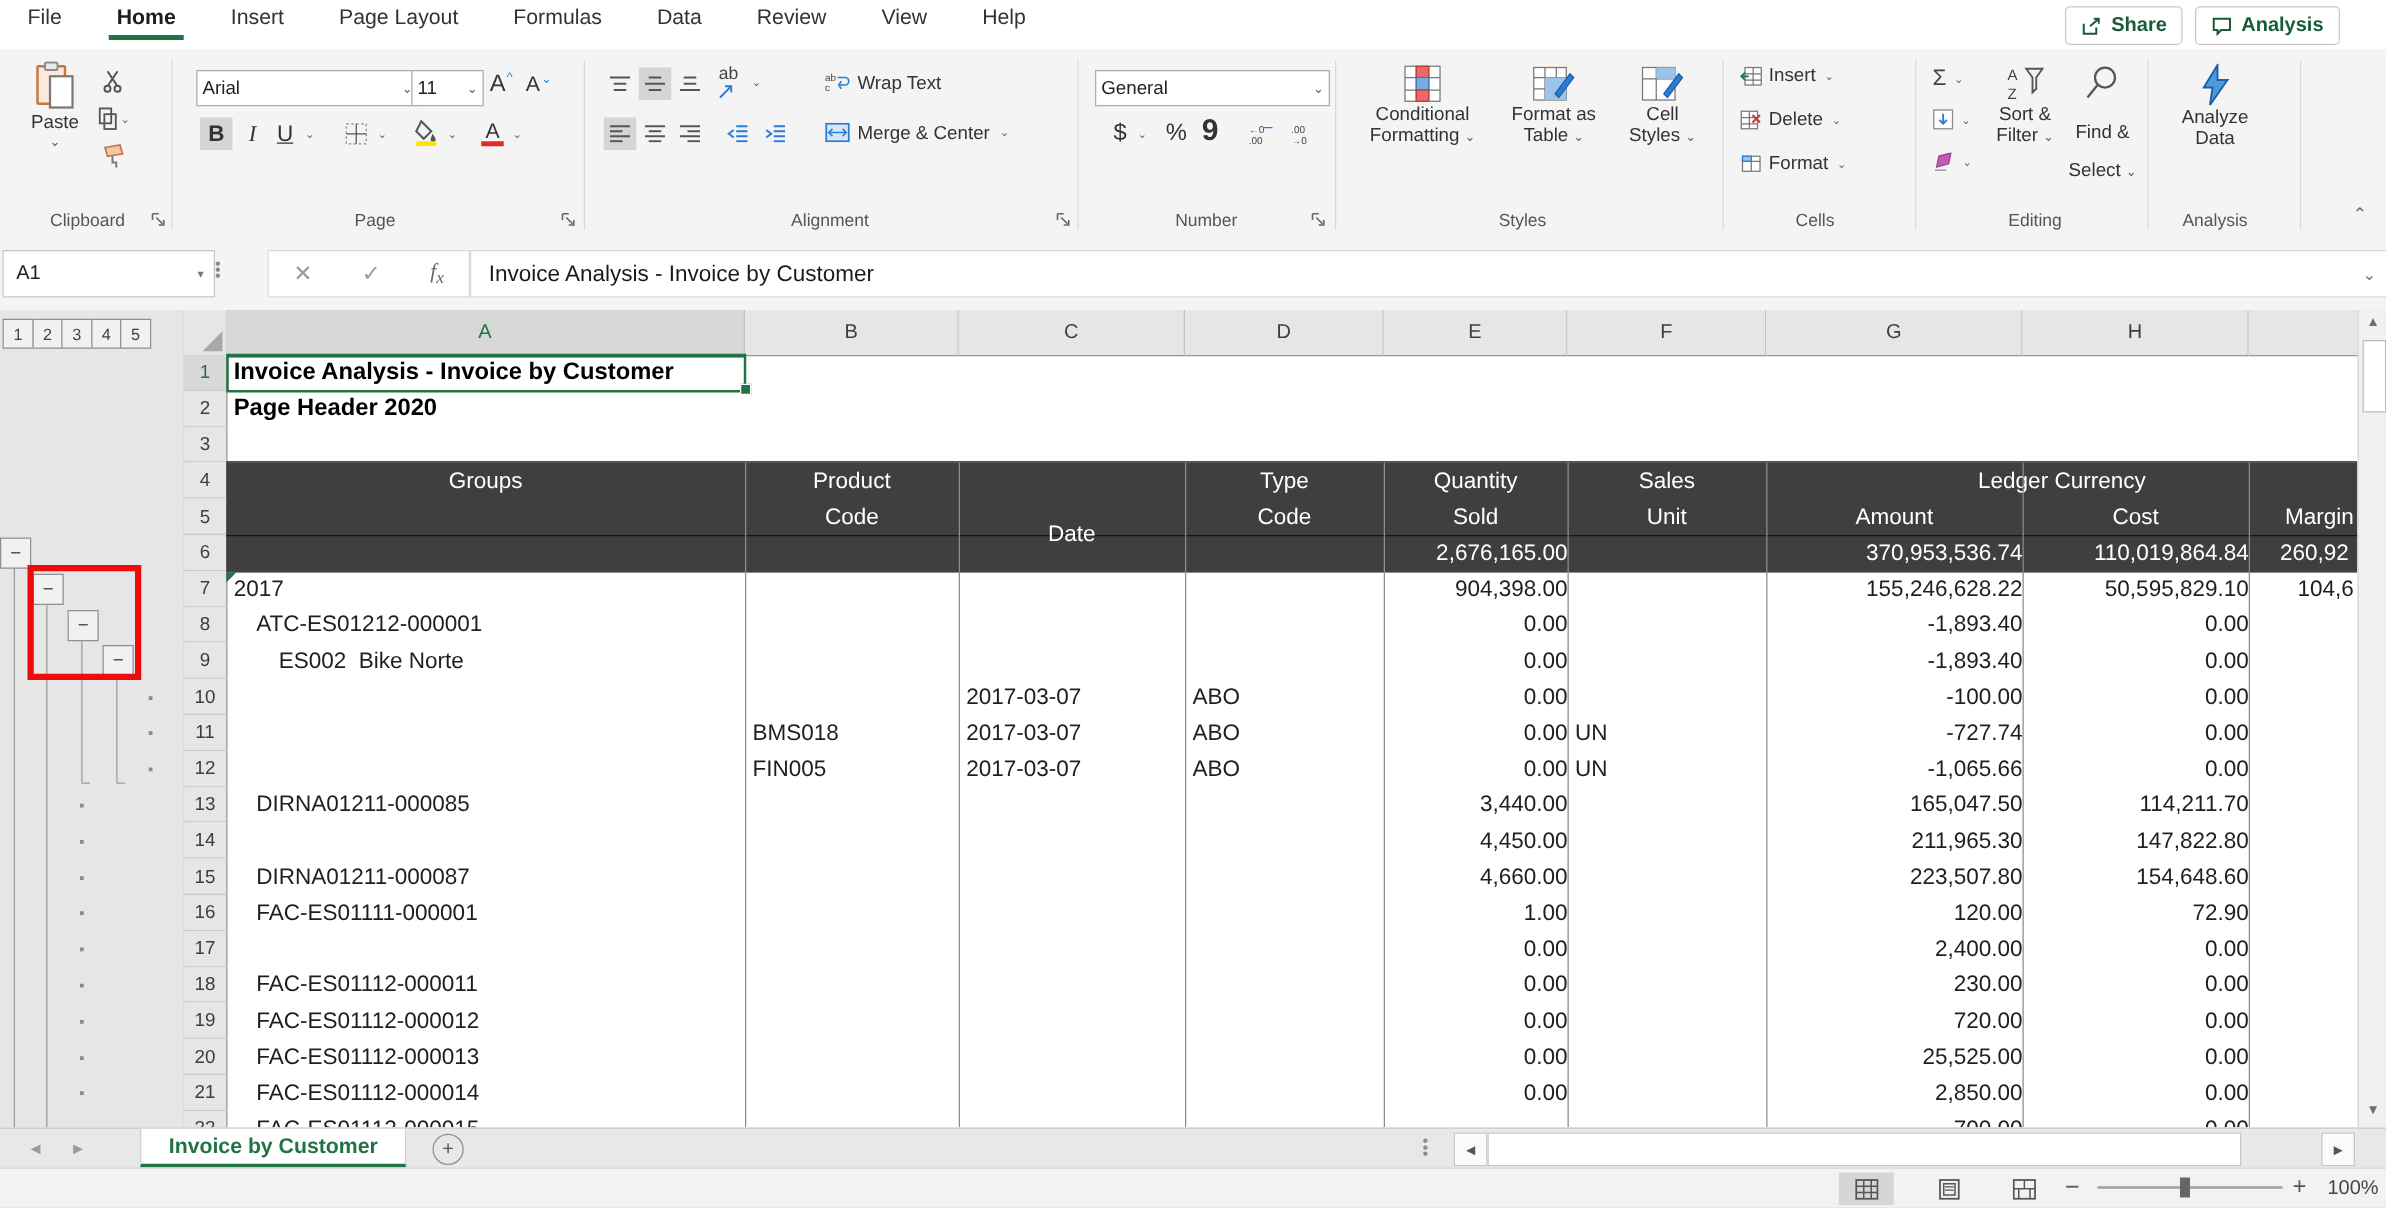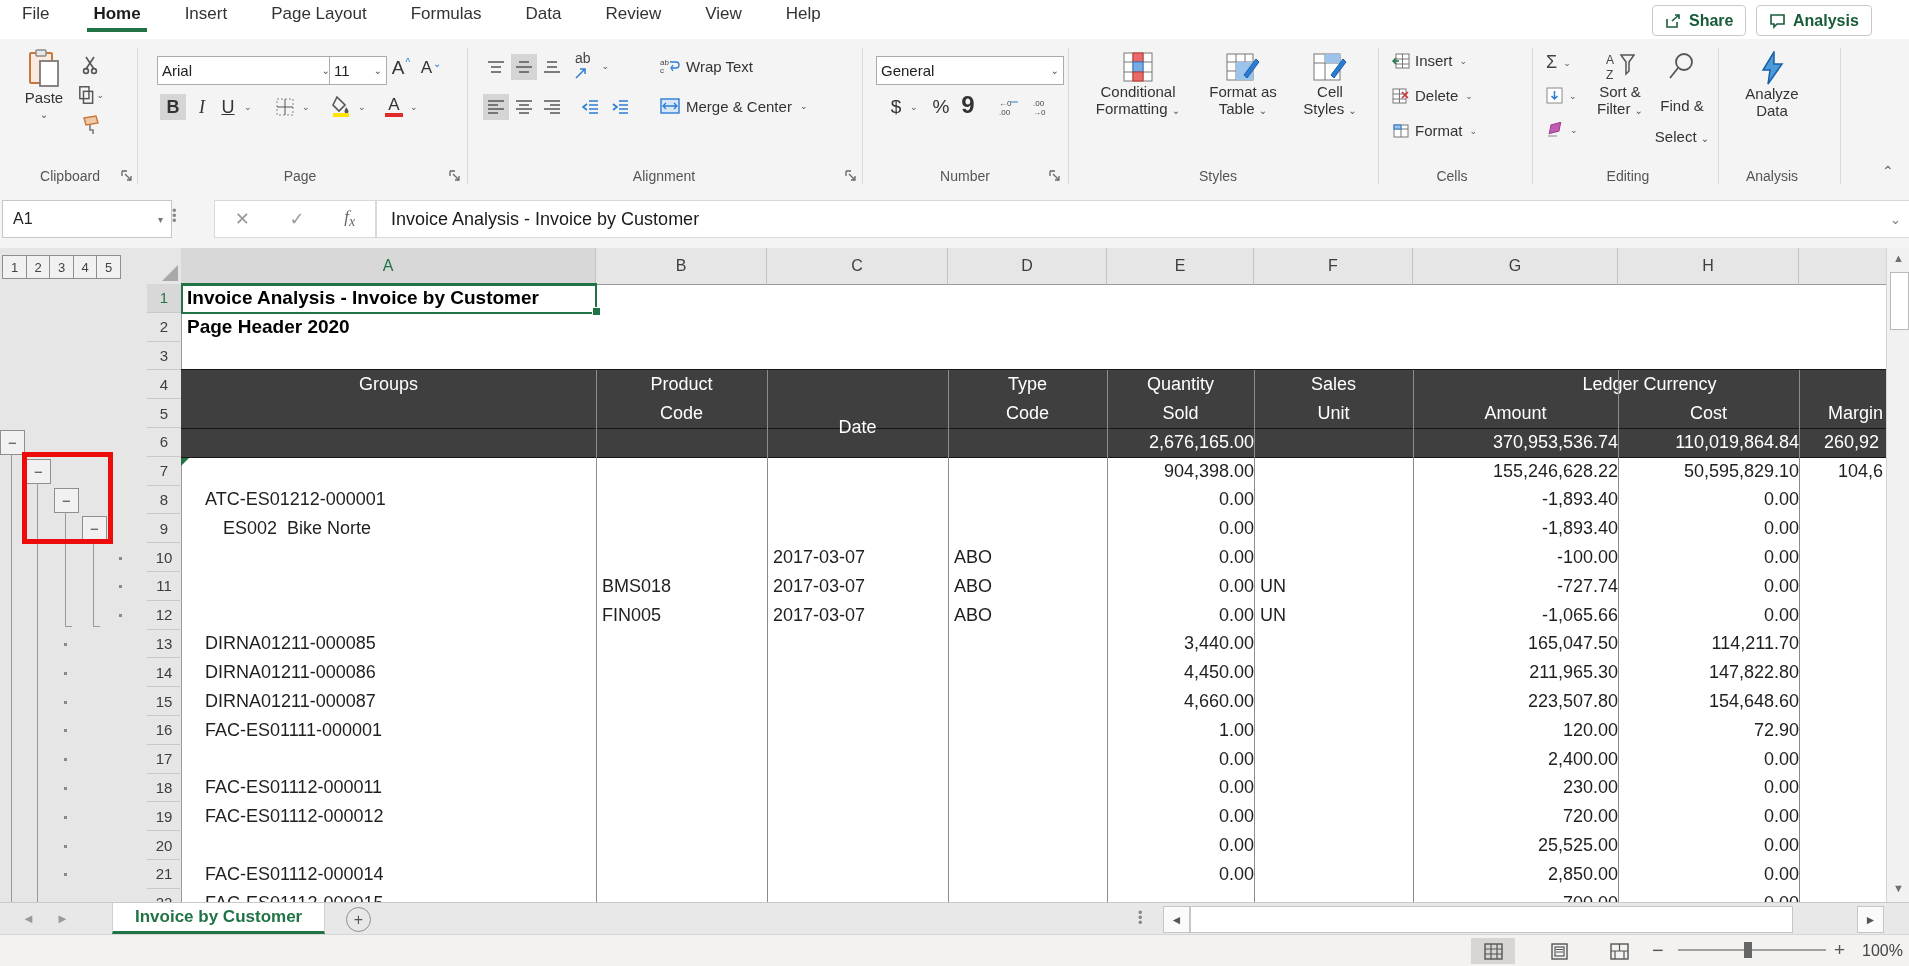--- a/index.html
+++ b/index.html
@@ -495,20 +495,21 @@
         <div class="abs hcell" style="left: 1413px; top: 122.4px; width: 473px; height: 28.8px;">Ledger Currency</div>
         <div class="abs hcell" style="left: 1413px; top: 151.2px; width: 205px; height: 28.8px;">Amount</div>
         <div class="abs hcell" style="left: 1618px; top: 151.2px; width: 181px; height: 28.8px;">Cost</div>
         <div class="abs hcell" style="left: 1828px; top: 151.2px; width: 70px; height: 28.8px; justify-content: flex-start;">Margin</div>
         <div class="abs cell num" style="left: 1107px; top: 180px; width: 147px; height: 28.8px; color: rgb(255, 255, 255);">2,676,165.00</div>
         <div class="abs cell num" style="left: 1413px; top: 180px; width: 205px; height: 28.8px; color: rgb(255, 255, 255);">370,953,536.74</div>
         <div class="abs cell num" style="left: 1618px; top: 180px; width: 181px; height: 28.8px; color: rgb(255, 255, 255);">110,019,864.84</div>
         <div class="abs cell" style="left: 1824px; top: 180px; width: 70px; height: 28.8px; color: rgb(255, 255, 255);">260,92</div>
         <div class="abs cell title" style="left: 187px; top: 36px; width: 500px; height: 28.8px;">Invoice Analysis - Invoice by Customer</div>
         <div class="abs cell title" style="left: 187px; top: 64.8px; width: 500px; height: 28.8px;">Page Header 2020</div>
+        <div class="abs cell" style="left: 187px; top: 208.8px; width: 409px; height: 28.8px;">2017</div>
         <div class="abs cell num" style="left: 1107px; top: 208.8px; width: 147px; height: 28.8px;">904,398.00</div>
         <div class="abs cell num" style="left: 1413px; top: 208.8px; width: 205px; height: 28.8px;">155,246,628.22</div>
         <div class="abs cell num" style="left: 1618px; top: 208.8px; width: 181px; height: 28.8px;">50,595,829.10</div>
         <div class="abs cell" style="left: 1838px; top: 208.8px; width: 60px; height: 28.8px;">104,6</div>
         <div class="abs errtri" style="left: 181px; top: 209.8px;"></div>
         <div class="abs cell" style="left: 205px; top: 237.6px; width: 391px; height: 28.8px;">ATC-ES01212-000001</div>
         <div class="abs cell num" style="left: 1107px; top: 237.6px; width: 147px; height: 28.8px;">0.00</div>
         <div class="abs cell num" style="left: 1413px; top: 237.6px; width: 205px; height: 28.8px;">-1,893.40</div>
         <div class="abs cell num" style="left: 1618px; top: 237.6px; width: 181px; height: 28.8px;">0.00</div>
         <div class="abs cell" style="left: 223px; top: 266.4px; width: 373px; height: 28.8px;">ES002  Bike Norte</div>
@@ -531,21 +532,20 @@
         <div class="abs cell" style="left: 773px; top: 352.8px; width: 175px; height: 28.8px;">2017-03-07</div>
         <div class="abs cell" style="left: 954px; top: 352.8px; width: 153px; height: 28.8px;">ABO</div>
         <div class="abs cell" style="left: 1260px; top: 352.8px; width: 153px; height: 28.8px;">UN</div>
         <div class="abs cell num" style="left: 1107px; top: 352.8px; width: 147px; height: 28.8px;">0.00</div>
         <div class="abs cell num" style="left: 1413px; top: 352.8px; width: 205px; height: 28.8px;">-1,065.66</div>
         <div class="abs cell num" style="left: 1618px; top: 352.8px; width: 181px; height: 28.8px;">0.00</div>
         <div class="abs cell" style="left: 205px; top: 381.6px; width: 391px; height: 28.8px;">DIRNA01211-000085</div>
         <div class="abs cell num" style="left: 1107px; top: 381.6px; width: 147px; height: 28.8px;">3,440.00</div>
         <div class="abs cell num" style="left: 1413px; top: 381.6px; width: 205px; height: 28.8px;">165,047.50</div>
         <div class="abs cell num" style="left: 1618px; top: 381.6px; width: 181px; height: 28.8px;">114,211.70</div>
-        <div class="abs cell" style="left: 205px; top: 410.4px; width: 391px; height: 28.8px;">DIRNA01211-000086</div>
         <div class="abs cell num" style="left: 1107px; top: 410.4px; width: 147px; height: 28.8px;">4,450.00</div>
         <div class="abs cell num" style="left: 1413px; top: 410.4px; width: 205px; height: 28.8px;">211,965.30</div>
         <div class="abs cell num" style="left: 1618px; top: 410.4px; width: 181px; height: 28.8px;">147,822.80</div>
         <div class="abs cell" style="left: 205px; top: 439.2px; width: 391px; height: 28.8px;">DIRNA01211-000087</div>
         <div class="abs cell num" style="left: 1107px; top: 439.2px; width: 147px; height: 28.8px;">4,660.00</div>
         <div class="abs cell num" style="left: 1413px; top: 439.2px; width: 205px; height: 28.8px;">223,507.80</div>
         <div class="abs cell num" style="left: 1618px; top: 439.2px; width: 181px; height: 28.8px;">154,648.60</div>
         <div class="abs cell" style="left: 205px; top: 468px; width: 391px; height: 28.8px;">FAC-ES01111-000001</div>
         <div class="abs cell num" style="left: 1107px; top: 468px; width: 147px; height: 28.8px;">1.00</div>
         <div class="abs cell num" style="left: 1413px; top: 468px; width: 205px; height: 28.8px;">120.00</div>
@@ -554,20 +554,21 @@
         <div class="abs cell num" style="left: 1413px; top: 496.8px; width: 205px; height: 28.8px;">2,400.00</div>
         <div class="abs cell num" style="left: 1618px; top: 496.8px; width: 181px; height: 28.8px;">0.00</div>
         <div class="abs cell" style="left: 205px; top: 525.6px; width: 391px; height: 28.8px;">FAC-ES01112-000011</div>
         <div class="abs cell num" style="left: 1107px; top: 525.6px; width: 147px; height: 28.8px;">0.00</div>
         <div class="abs cell num" style="left: 1413px; top: 525.6px; width: 205px; height: 28.8px;">230.00</div>
         <div class="abs cell num" style="left: 1618px; top: 525.6px; width: 181px; height: 28.8px;">0.00</div>
         <div class="abs cell" style="left: 205px; top: 554.4px; width: 391px; height: 28.8px;">FAC-ES01112-000012</div>
         <div class="abs cell num" style="left: 1107px; top: 554.4px; width: 147px; height: 28.8px;">0.00</div>
         <div class="abs cell num" style="left: 1413px; top: 554.4px; width: 205px; height: 28.8px;">720.00</div>
         <div class="abs cell num" style="left: 1618px; top: 554.4px; width: 181px; height: 28.8px;">0.00</div>
+        <div class="abs cell" style="left: 205px; top: 583.2px; width: 391px; height: 28.8px;">FAC-ES01112-000013</div>
         <div class="abs cell num" style="left: 1107px; top: 583.2px; width: 147px; height: 28.8px;">0.00</div>
         <div class="abs cell num" style="left: 1413px; top: 583.2px; width: 205px; height: 28.8px;">25,525.00</div>
         <div class="abs cell num" style="left: 1618px; top: 583.2px; width: 181px; height: 28.8px;">0.00</div>
         <div class="abs cell" style="left: 205px; top: 612px; width: 391px; height: 28.8px;">FAC-ES01112-000014</div>
         <div class="abs cell num" style="left: 1107px; top: 612px; width: 147px; height: 28.8px;">0.00</div>
         <div class="abs cell num" style="left: 1413px; top: 612px; width: 205px; height: 28.8px;">2,850.00</div>
         <div class="abs cell num" style="left: 1618px; top: 612px; width: 181px; height: 28.8px;">0.00</div>
         <div class="abs cell" style="left: 205px; top: 640.8px; width: 391px; height: 28.8px;">FAC-ES01112-000015</div>
         <div class="abs cell num" style="left: 1413px; top: 640.8px; width: 205px; height: 28.8px;">700.00</div>
         <div class="abs cell num" style="left: 1618px; top: 640.8px; width: 181px; height: 28.8px;">0.00</div>

